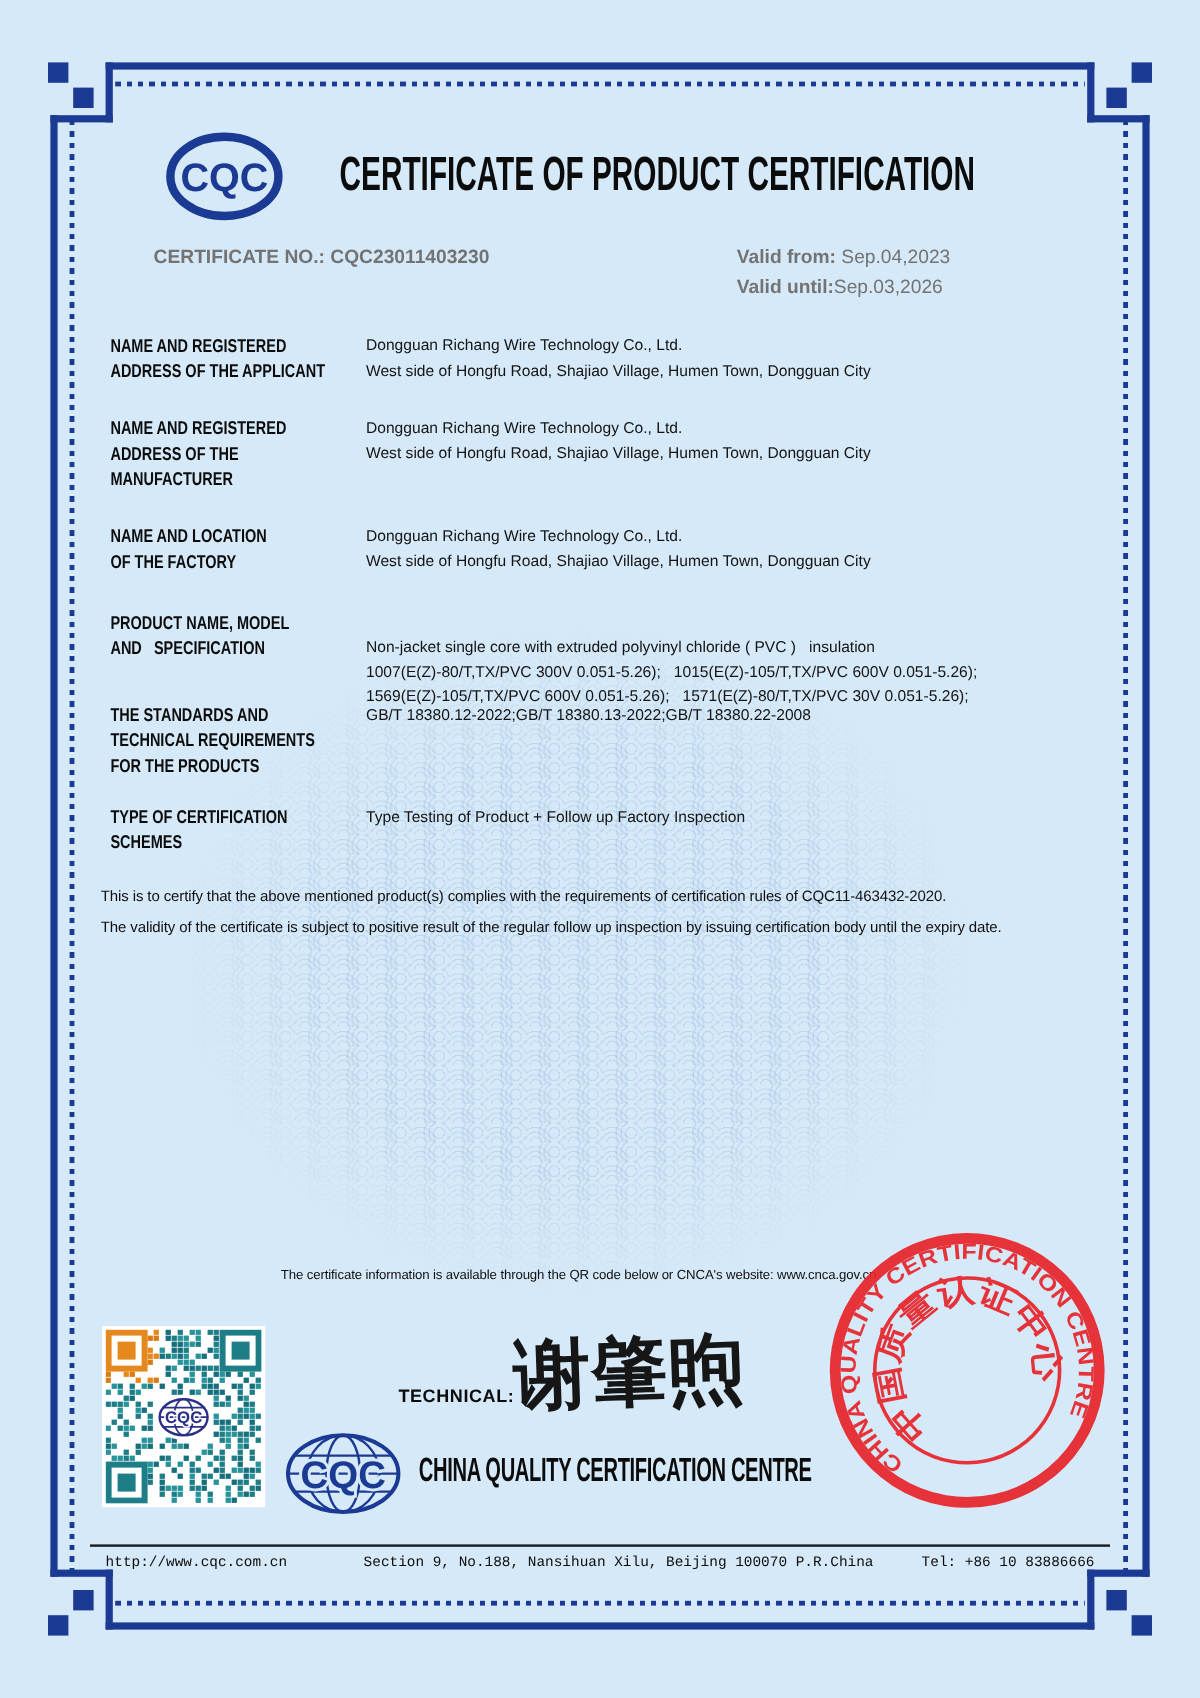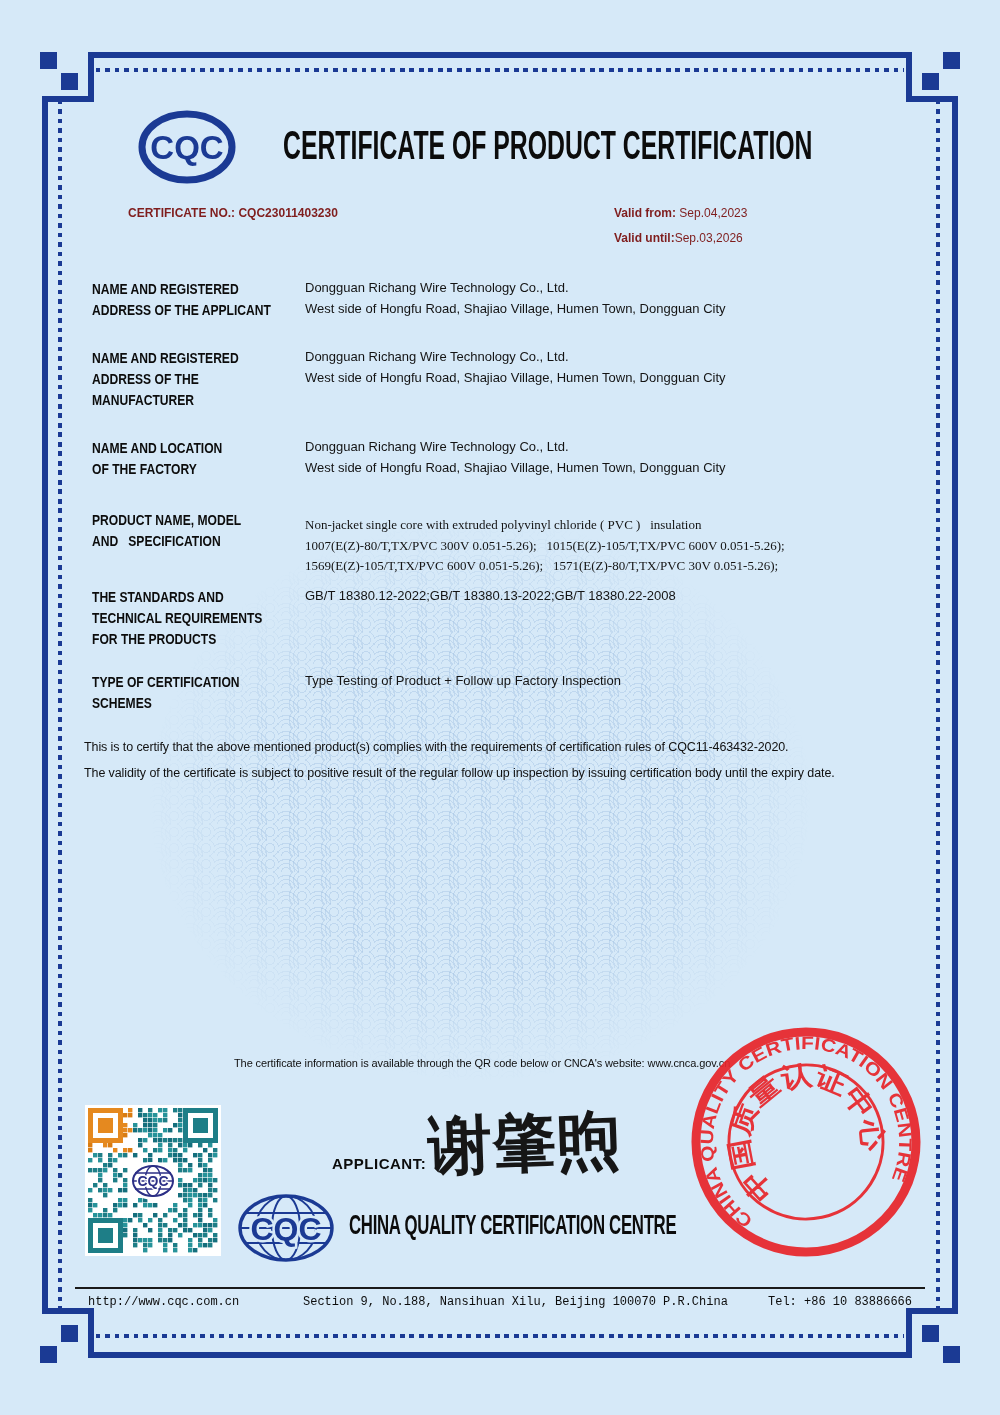--- a/index.html
+++ b/index.html
@@ -15,21 +15,21 @@
     background-image:
       radial-gradient(circle at 8px 16px, transparent 0 4px, rgba(130,168,212,.5) 4px 5px, transparent 5px 8px, rgba(130,168,212,.5) 8px 9px, transparent 9px 12px, rgba(130,168,212,.5) 12px 13px, transparent 13px),
       radial-gradient(circle at 24px 8px, transparent 0 4px, rgba(130,168,212,.5) 4px 5px, transparent 5px 8px, rgba(130,168,212,.5) 8px 9px, transparent 9px 12px, rgba(130,168,212,.5) 12px 13px, transparent 13px);
     background-size:32px 16px;
     -webkit-mask-image:radial-gradient(ellipse at center, #000 45%, transparent 72%);
     mask-image:radial-gradient(ellipse at center, #000 45%, transparent 72%);
   }
 
   .title{position:absolute;left:283px;top:123px;font-size:40px;font-weight:bold;color:#0c0c0c;white-space:nowrap;
     transform:scaleX(.62);transform-origin:left top;letter-spacing:0;}
-  .meta{position:absolute;font-size:12px;color:#7f1d1d;white-space:nowrap;}
+  .meta{position:absolute;font-size:16px;color:#737373;white-space:nowrap;}
   .meta b{font-weight:bold;}
 
   .f-label{position:absolute;left:92px;width:280px;font-size:15.5px;font-weight:bold;color:#0c0c0c;
     line-height:21px;white-space:pre-wrap;transform:scaleX(.78);transform-origin:left top;}
   .f-value{position:absolute;left:305px;width:560px;font-size:13px;color:#141414;line-height:20.5px;white-space:pre-wrap;}
 
   .statement{position:absolute;left:84px;width:780px;font-size:12.5px;color:#101010;letter-spacing:-0.1px;white-space:nowrap;}
   .qr-note{position:absolute;left:234px;top:1057px;font-size:11px;color:#101010;white-space:nowrap;letter-spacing:-0.1px;}
 
   .qr-box{position:absolute;left:85px;top:1105px;width:136px;height:151px;background:#ffffff;}
@@ -112,21 +112,21 @@
   <div class="f-value" style="top:347px;">Dongguan Richang Wire Technology Co., Ltd.
 West side of Hongfu Road, Shajiao Village, Humen Town, Dongguan City</div>
 
   <div class="f-label" style="top:437px;">NAME AND LOCATION
 OF THE FACTORY</div>
   <div class="f-value" style="top:437px;">Dongguan Richang Wire Technology Co., Ltd.
 West side of Hongfu Road, Shajiao Village, Humen Town, Dongguan City</div>
 
   <div class="f-label" style="top:509px;">PRODUCT NAME, MODEL
 AND   SPECIFICATION</div>
-  <div class="f-value" style="top:515px;font-family:Liberation Serif, serif;">Non-jacket single core with extruded polyvinyl chloride ( PVC )   insulation
+  <div class="f-value" style="top:529px;">Non-jacket single core with extruded polyvinyl chloride ( PVC )   insulation
 1007(E(Z)-80/T,TX/PVC 300V 0.051-5.26);   1015(E(Z)-105/T,TX/PVC 600V 0.051-5.26);
 1569(E(Z)-105/T,TX/PVC 600V 0.051-5.26);   1571(E(Z)-80/T,TX/PVC 30V 0.051-5.26);</div>
 
   <div class="f-label" style="top:586px;">THE STANDARDS AND
 TECHNICAL REQUIREMENTS
 FOR THE PRODUCTS</div>
   <div class="f-value" style="top:586px;">GB/T 18380.12-2022;GB/T 18380.13-2022;GB/T 18380.22-2008</div>
 
   <div class="f-label" style="top:671px;">TYPE OF CERTIFICATION
 SCHEMES</div>
@@ -420,21 +420,21 @@
       <ellipse cx="25" cy="20" rx="24" ry="19" fill="#ffffff"></ellipse>
       <ellipse cx="25" cy="20" rx="20" ry="15" fill="none" stroke="#2c2f86" stroke-width="2"></ellipse>
       <ellipse cx="25" cy="20" rx="8" ry="15" fill="none" stroke="#2c2f86" stroke-width="1.4"></ellipse>
       <line x1="7" y1="12" x2="43" y2="12" stroke="#2c2f86" stroke-width="1.4"></line>
       <line x1="5" y1="20" x2="45" y2="20" stroke="#2c2f86" stroke-width="1.4"></line>
       <line x1="7" y1="28" x2="43" y2="28" stroke="#2c2f86" stroke-width="1.4"></line>
       <text x="25" y="25" text-anchor="middle" font-size="14" font-weight="bold" fill="#2c2f86" stroke="#ffffff" stroke-width="2.6" paint-order="stroke" font-family="Liberation Sans, sans-serif">CQC</text>
     </svg>
   </div>
 
-  <div class="sig-label">APPLICANT:</div>
+  <div class="sig-label">TECHNICAL:</div>
   <div class="sig-name">谢肇煦</div>
 
   <svg class="issuer-logo" width="100" height="72" viewBox="0 0 100 72">
     <ellipse cx="50" cy="36" rx="46" ry="32" fill="none" stroke="#1b3a94" stroke-width="3.4"></ellipse>
     <ellipse cx="50" cy="36" rx="30" ry="32" fill="none" stroke="#1b3a94" stroke-width="2"></ellipse>
     <ellipse cx="50" cy="36" rx="14" ry="32" fill="none" stroke="#1b3a94" stroke-width="2"></ellipse>
     <line x1="10" y1="21" x2="90" y2="21" stroke="#1b3a94" stroke-width="2"></line>
     <line x1="4" y1="36" x2="96" y2="36" stroke="#1b3a94" stroke-width="2"></line>
     <line x1="10" y1="51" x2="90" y2="51" stroke="#1b3a94" stroke-width="2"></line>
     <text x="50" y="48" text-anchor="middle" font-size="32" font-weight="bold" fill="#1b3a94" stroke="#d6e9f8" stroke-width="5" paint-order="stroke" font-family="Liberation Sans, sans-serif">CQC</text>

